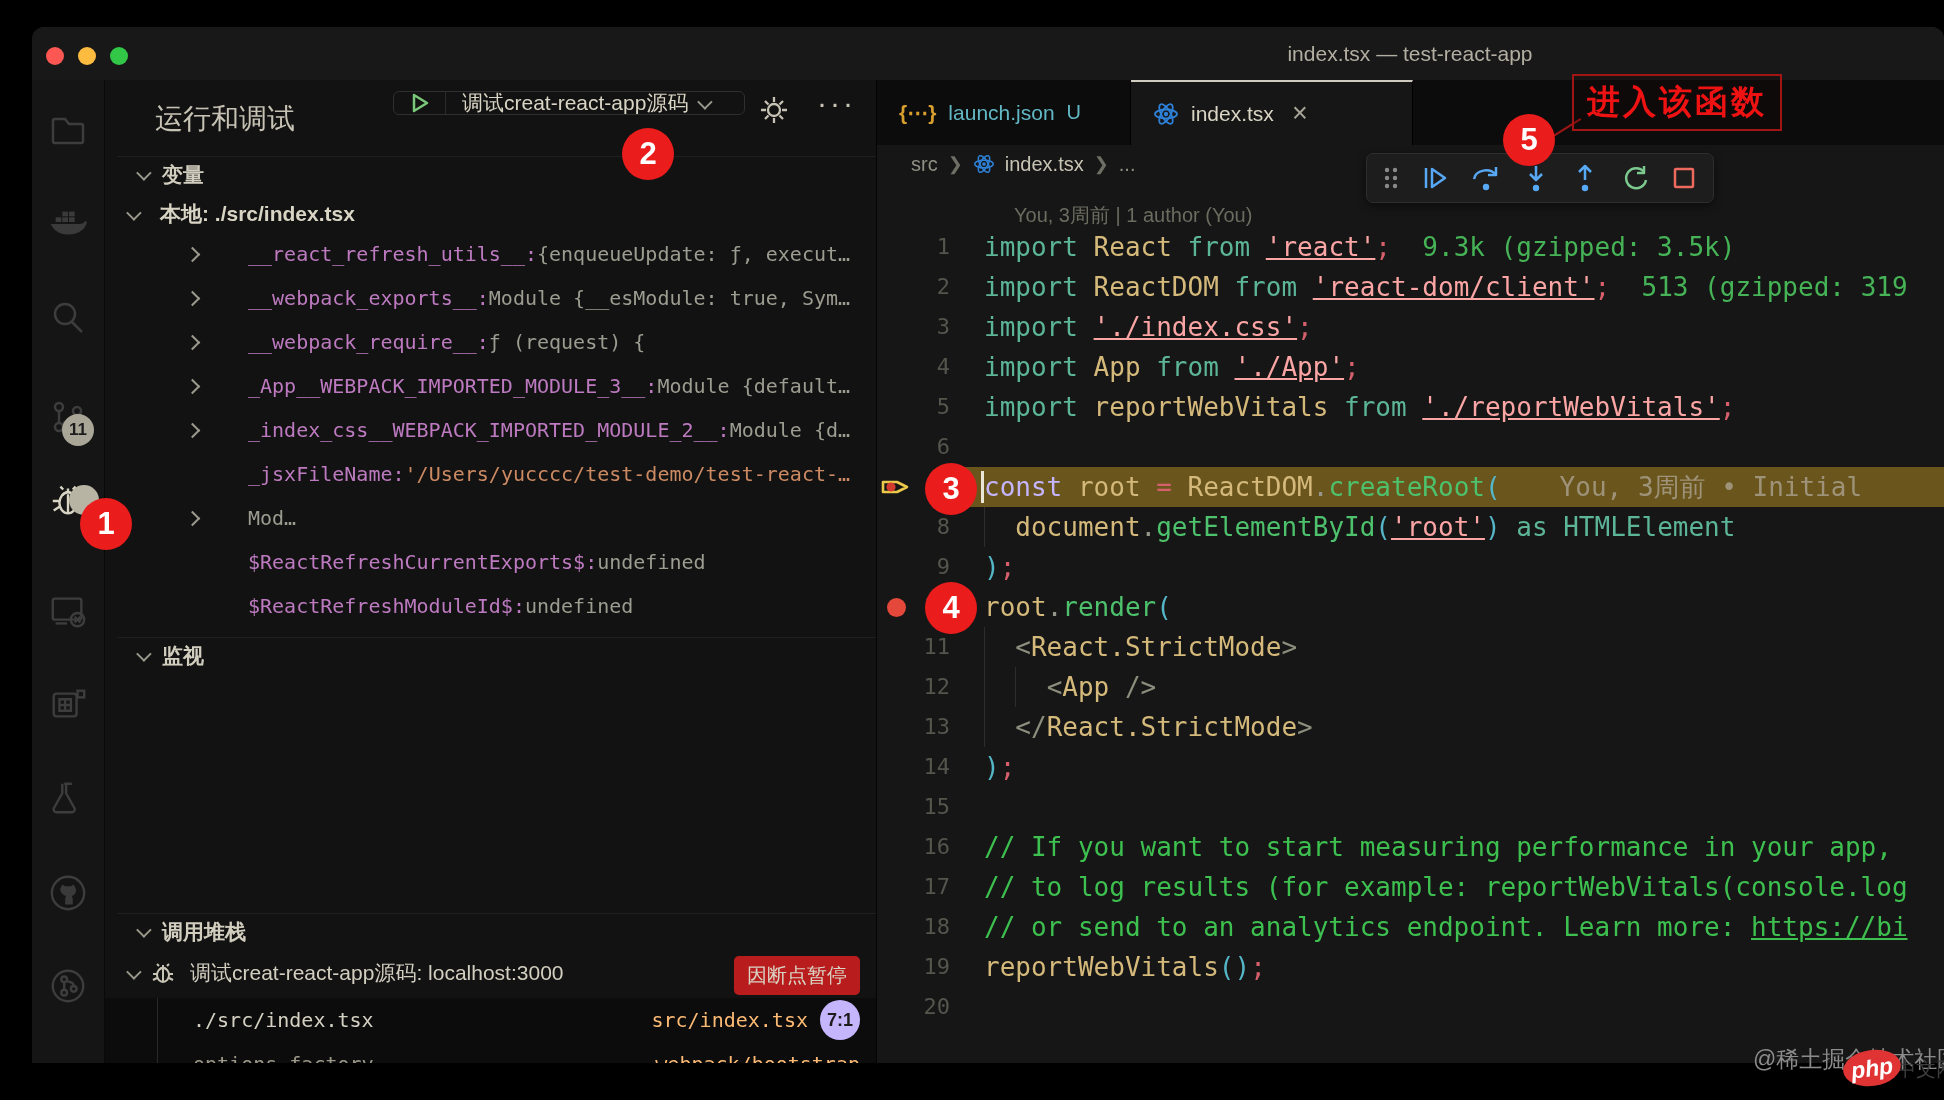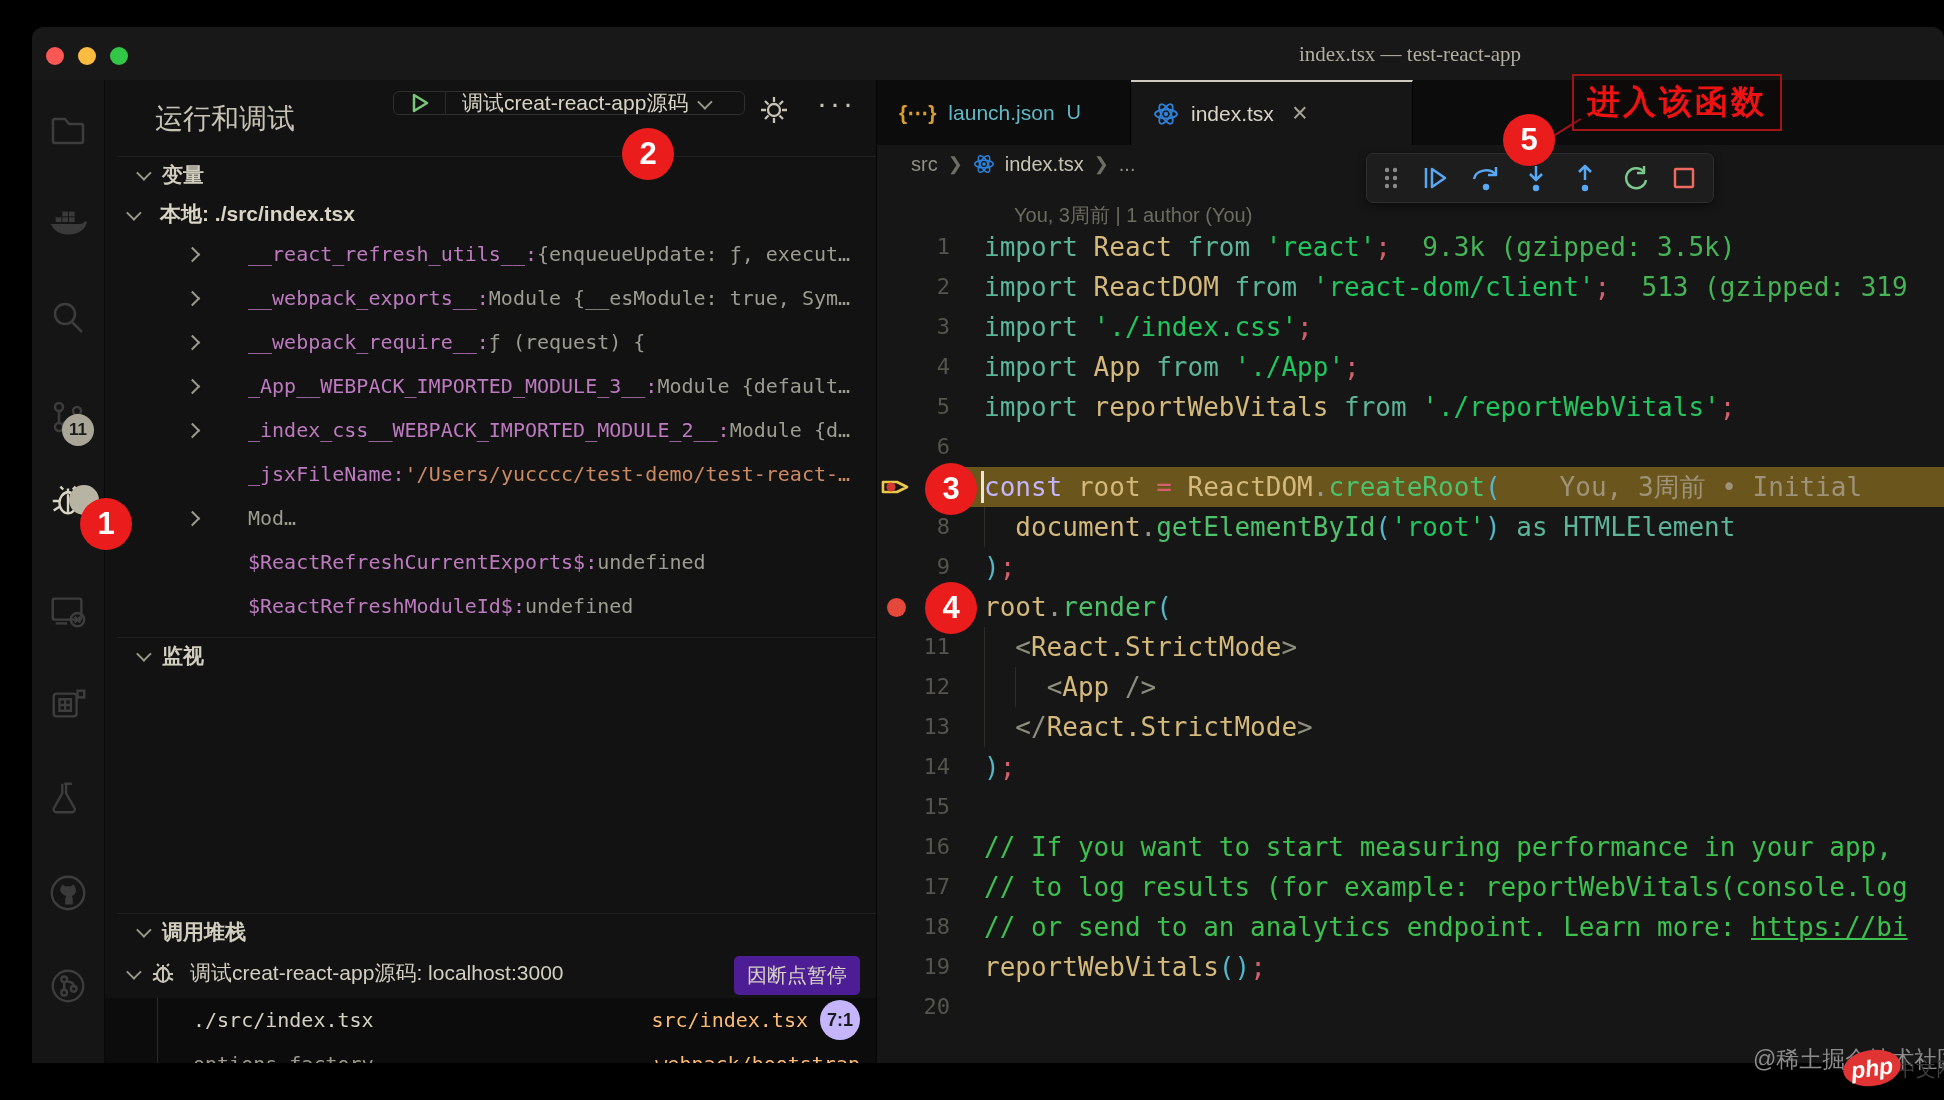--- a/index.html
+++ b/index.html
@@ -9,21 +9,21 @@
   .window { position:absolute; left:32px; top:27px; width:1912px; height:1036px;
     background:#151515; border-radius:12px 12px 0 0; overflow:hidden; }
 
   
   .titlebar { position:relative; height:53px; background:#181818; }
   .tl { position:absolute; top:20px; width:18px; height:18px; border-radius:50%; }
   .tl.red    { left:14px; background:#fc5753; }
   .tl.yellow { left:46px; background:#fdbc40; }
   .tl.green  { left:78px; background:#33c748; }
   .win-title { position:absolute; left:1378px; top:15px; transform:translateX(-50%);
-    color:#b2aea2; font-size:21px; white-space:nowrap;font-family:Liberation Serif, serif; }
+    color:#b2aea2; font-size:21px; white-space:nowrap; }
 
   
   .main { position:absolute; top:53px; left:0; right:0; bottom:0; display:flex; }
 
   
   .activitybar { width:73px; flex:none; background:#151515; position:relative; border-right:1px solid #090909; }
   .ab-item { position:absolute; left:50%; transform:translateX(-50%); width:40px; height:40px;
     display:flex; align-items:center; justify-content:center; }
   .ab-badge { position:absolute; width:32px; height:32px; border-radius:50%; background:#a9a597;
     color:#1c1c1c; font-size:17px; font-weight:bold; display:flex; align-items:center; justify-content:center; z-index:2; }
@@ -55,21 +55,21 @@
   .vname { color:#bd7ac0; }
   .vval  { color:#9c9c91; }
   .vstr  { color:#cc8a62; }
   .scope-row { position:absolute; top:78px; left:0; right:0; height:40px; display:flex; align-items:center; }
   .scope-row .chev { margin-left:22px; }
   .scope-label { margin-left:22px; color:#d9d5c5; font-size:21px; font-weight:bold; }
 
   .stack-session { position:absolute; top:870px; left:0; right:0; height:46px; display:flex; align-items:center; }
   .stack-session .chev { margin-left:22px; }
   .ss-label { margin-left:14px; color:#d3cfc0; font-size:21px; white-space:nowrap; }
-  .pause-badge { position:absolute; right:16px; top:6px; background:#4c1d95; border-radius:5px;
+  .pause-badge { position:absolute; right:16px; top:6px; background:#b91c1c; border-radius:5px;
     padding:6px 13px; color:#d8d4c4; font-size:20px; }
   .frame-row { position:absolute; left:0; right:0; height:44px; display:flex; align-items:center;
     font-family:"DejaVu Sans Mono", monospace; font-size:20px; }
   .frame-row.sel { top:918px; background:#0c0c0c; }
   .frame-row.clipped { top:962px; background:#0c0c0c; color:#9c9889; }
   .frame-guide { position:absolute; left:52px; top:0; bottom:0; width:1px; background:#2a2a2a; }
   .frame-name { margin-left:88px; color:#d5d1c2; }
   .frame-row.clipped .frame-name { color:#9c9889; }
   .frame-right { position:absolute; right:16px; display:flex; align-items:center; gap:12px; }
   .frame-src { color:#fdba74; }
@@ -103,21 +103,21 @@
   .line { display:flex; height:40px; position:relative; font-family:"DejaVu Sans Mono", monospace; font-size:26px; }
   .bpm { width:38px; flex:none; display:flex; align-items:center; justify-content:center; }
   .bpdot { width:19px; height:19px; border-radius:50%; background:#e3483a; }
   .lnum { width:35px; flex:none; text-align:right; color:#55554e; font-size:22px; line-height:40px; }
   .codewrap { flex:1; position:relative; height:40px; line-height:40px; white-space:pre; padding-left:34px; overflow:hidden; }
   .line.hl .codewrap { background:#6a551d; }
   .cursor { position:absolute; left:31px; top:4px; width:3px; height:32px; background:#eae6d6; }
   .guide { position:absolute; top:0; bottom:0; width:1px; background:#2d2d2a; }
   .blame { color:#9e9378; margin-left:59px; }
   .tok-k { color:#5cb598; } .tok-c { color:#c4b5fd; } .tok-m { color:#d4b97b; }
-  .tok-s { color:#22c55e; } .tok-p { color:#d5606c; } .tok-f { color:#4dc16c; }
+  .tok-s { color:#fca5a5;text-decoration:underline; } .tok-p { color:#d5606c; } .tok-f { color:#4dc16c; }
   .tok-d { color:#97968a; } .tok-b { color:#55b6c8; } .tok-g { color:#8d8d7d; }
   .tok-t { color:#5cb598; } .tok-x { color:#3dc04f; } .tok-i { color:#45b356; }
   .tok-w { color:#d6d2c2; } .tok-l { color:#3dc04f; text-decoration:underline; }
 
   
   .ann { position:absolute; width:52px; height:52px; border-radius:50%; background:#ea1c1c; color:#fff;
     font-size:31px; font-weight:bold; display:flex; align-items:center; justify-content:center; z-index:60; }
   .ann-1 { left:80px;  top:498px; }
   .ann-2 { left:622px; top:128px; }
   .ann-3 { left:925px; top:463px; }

